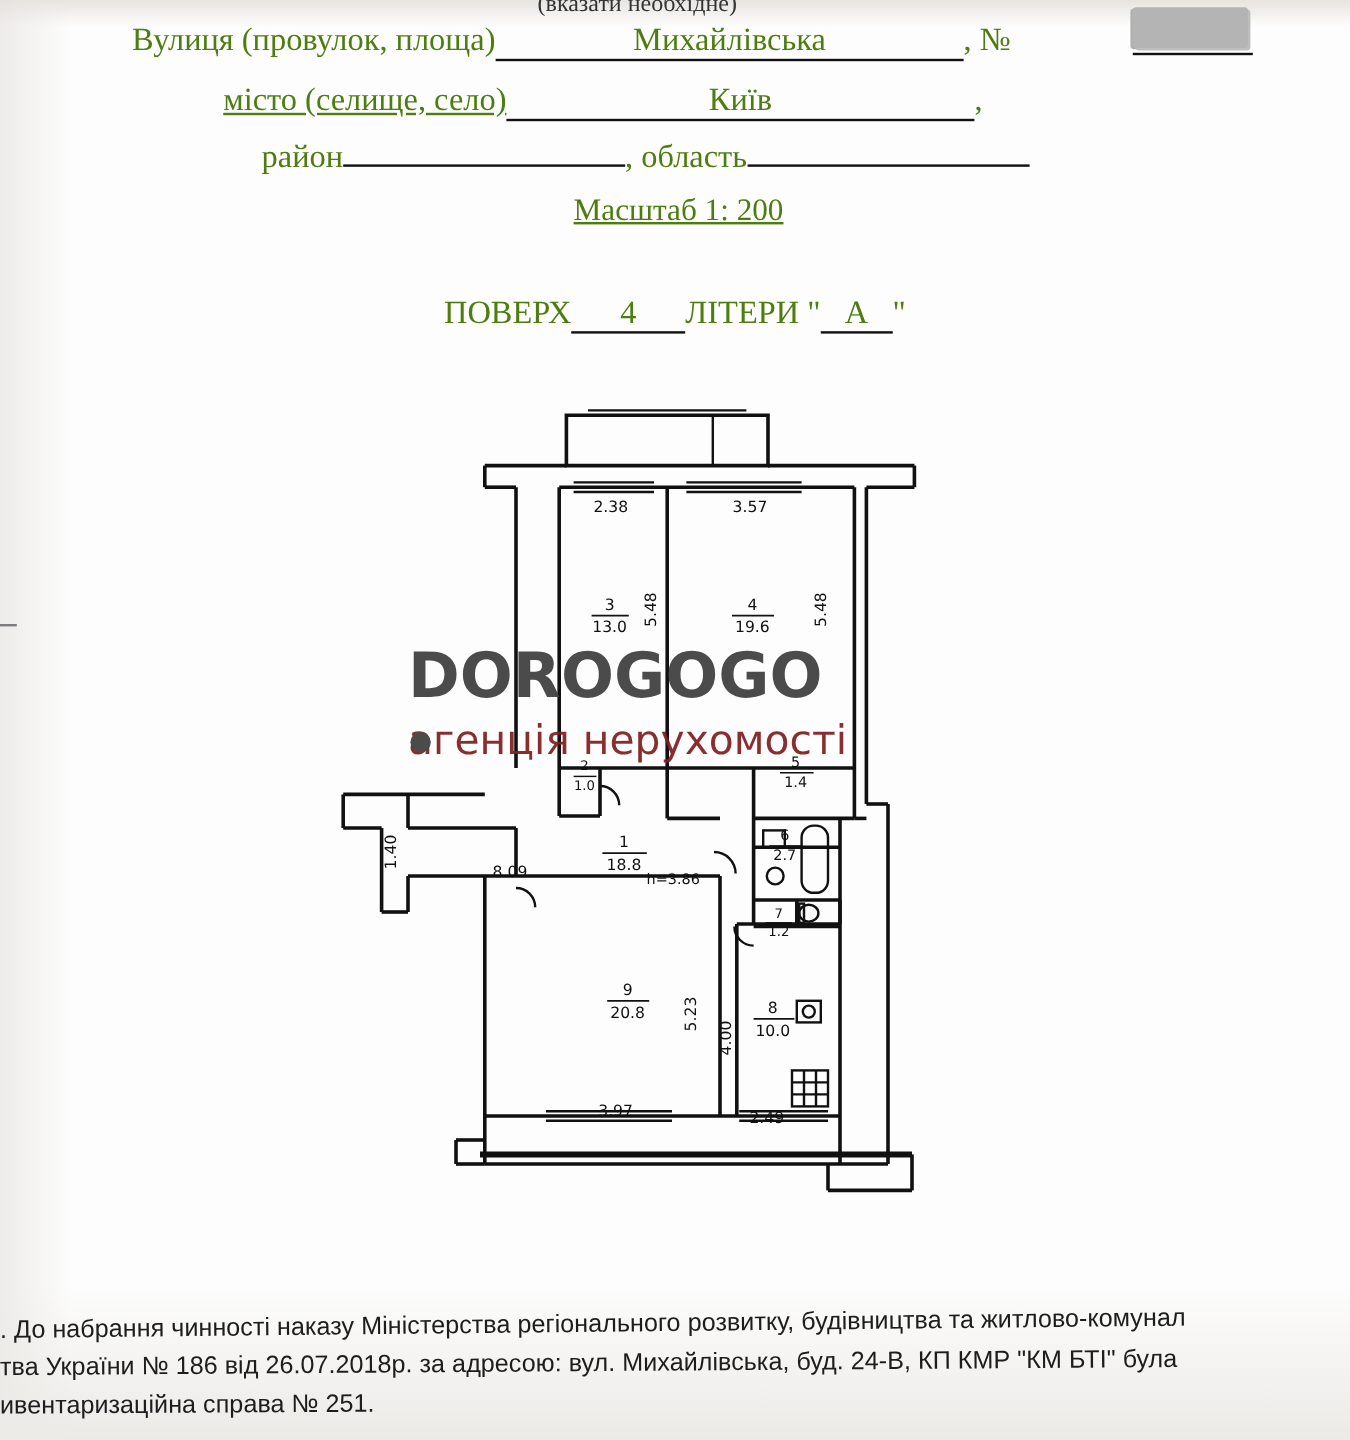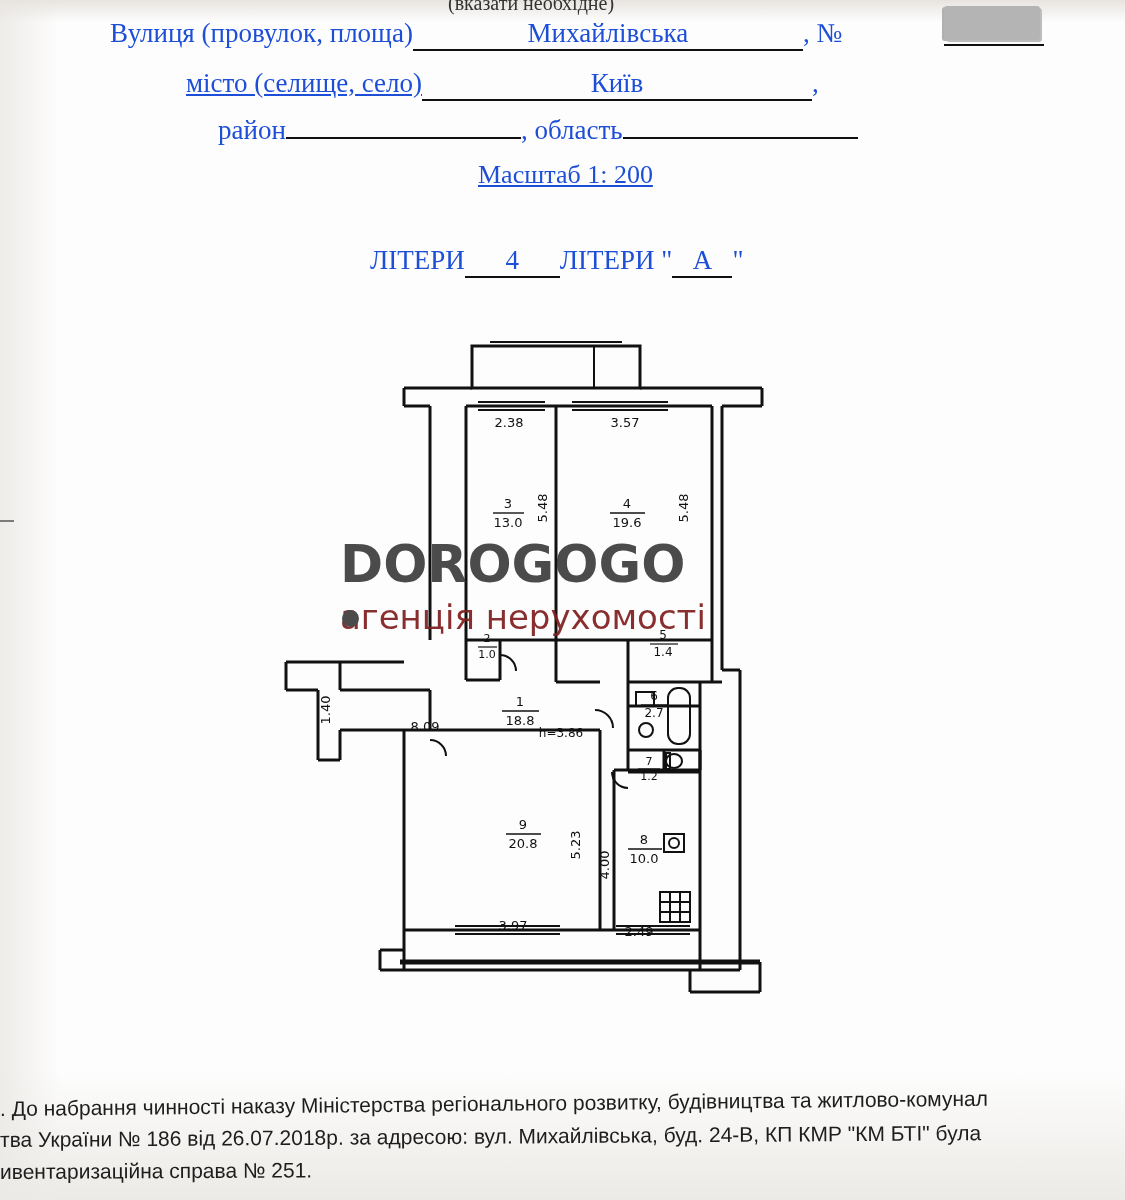--- a/index.html
+++ b/index.html
@@ -36,21 +36,21 @@
     position: absolute;
     left: 0; top: 0; width: 1125px; height: 22px;
     background: linear-gradient(to bottom, #e7e4e0, rgba(253,253,253,0));
   }
 
   
   .hdr {
     position: absolute;
     font-family: "Liberation Serif", serif;
     font-size: 27px;
-    color: #1d4ed8;
+    color: #4d7c0f;
     white-space: nowrap;
   }
   .hdr .lbl { }
   .hdr .uline {
     display: inline-block;
     border-bottom: 2px solid #111;
     text-align: center;
     vertical-align: baseline;
   }
   .hdr .handwr {
@@ -171,21 +171,21 @@
     <span class="lbl">район</span><span class="uline" style="width:235px;"></span><span>, область</span><span class="uline" style="width:235px;"></span>
   </div>
 
   <div class="hdr" id="row-city">
     <span class="lbl" style="text-decoration:underline;">місто (селище, село)</span><span class="uline handwr" style="width:390px;">Київ</span><span>,</span>
   </div>
 
   <div class="hdr" id="row-scale">Масштаб 1: 200</div>
 
   <div class="hdr" id="row-floor">
-    <span>ЛІТЕРИ</span><span class="uline handwr" style="width:95px;">4</span><span>ЛІТЕРИ "</span><span class="uline handwr" style="width:60px;">А</span><span>"</span>
+    <span>ПОВЕРХ</span><span class="uline handwr" style="width:95px;">4</span><span>ЛІТЕРИ "</span><span class="uline handwr" style="width:60px;">А</span><span>"</span>
   </div>
 
   <div class="redact"></div>
   <div class="redact-line"></div>
 
   <svg id="plan" viewBox="0 0 1125 720">
     <g fill="none" stroke="#111" stroke-width="3">
 
       <path d="M472 36 L640 36 L640 78 L472 78 Z"></path>
 

